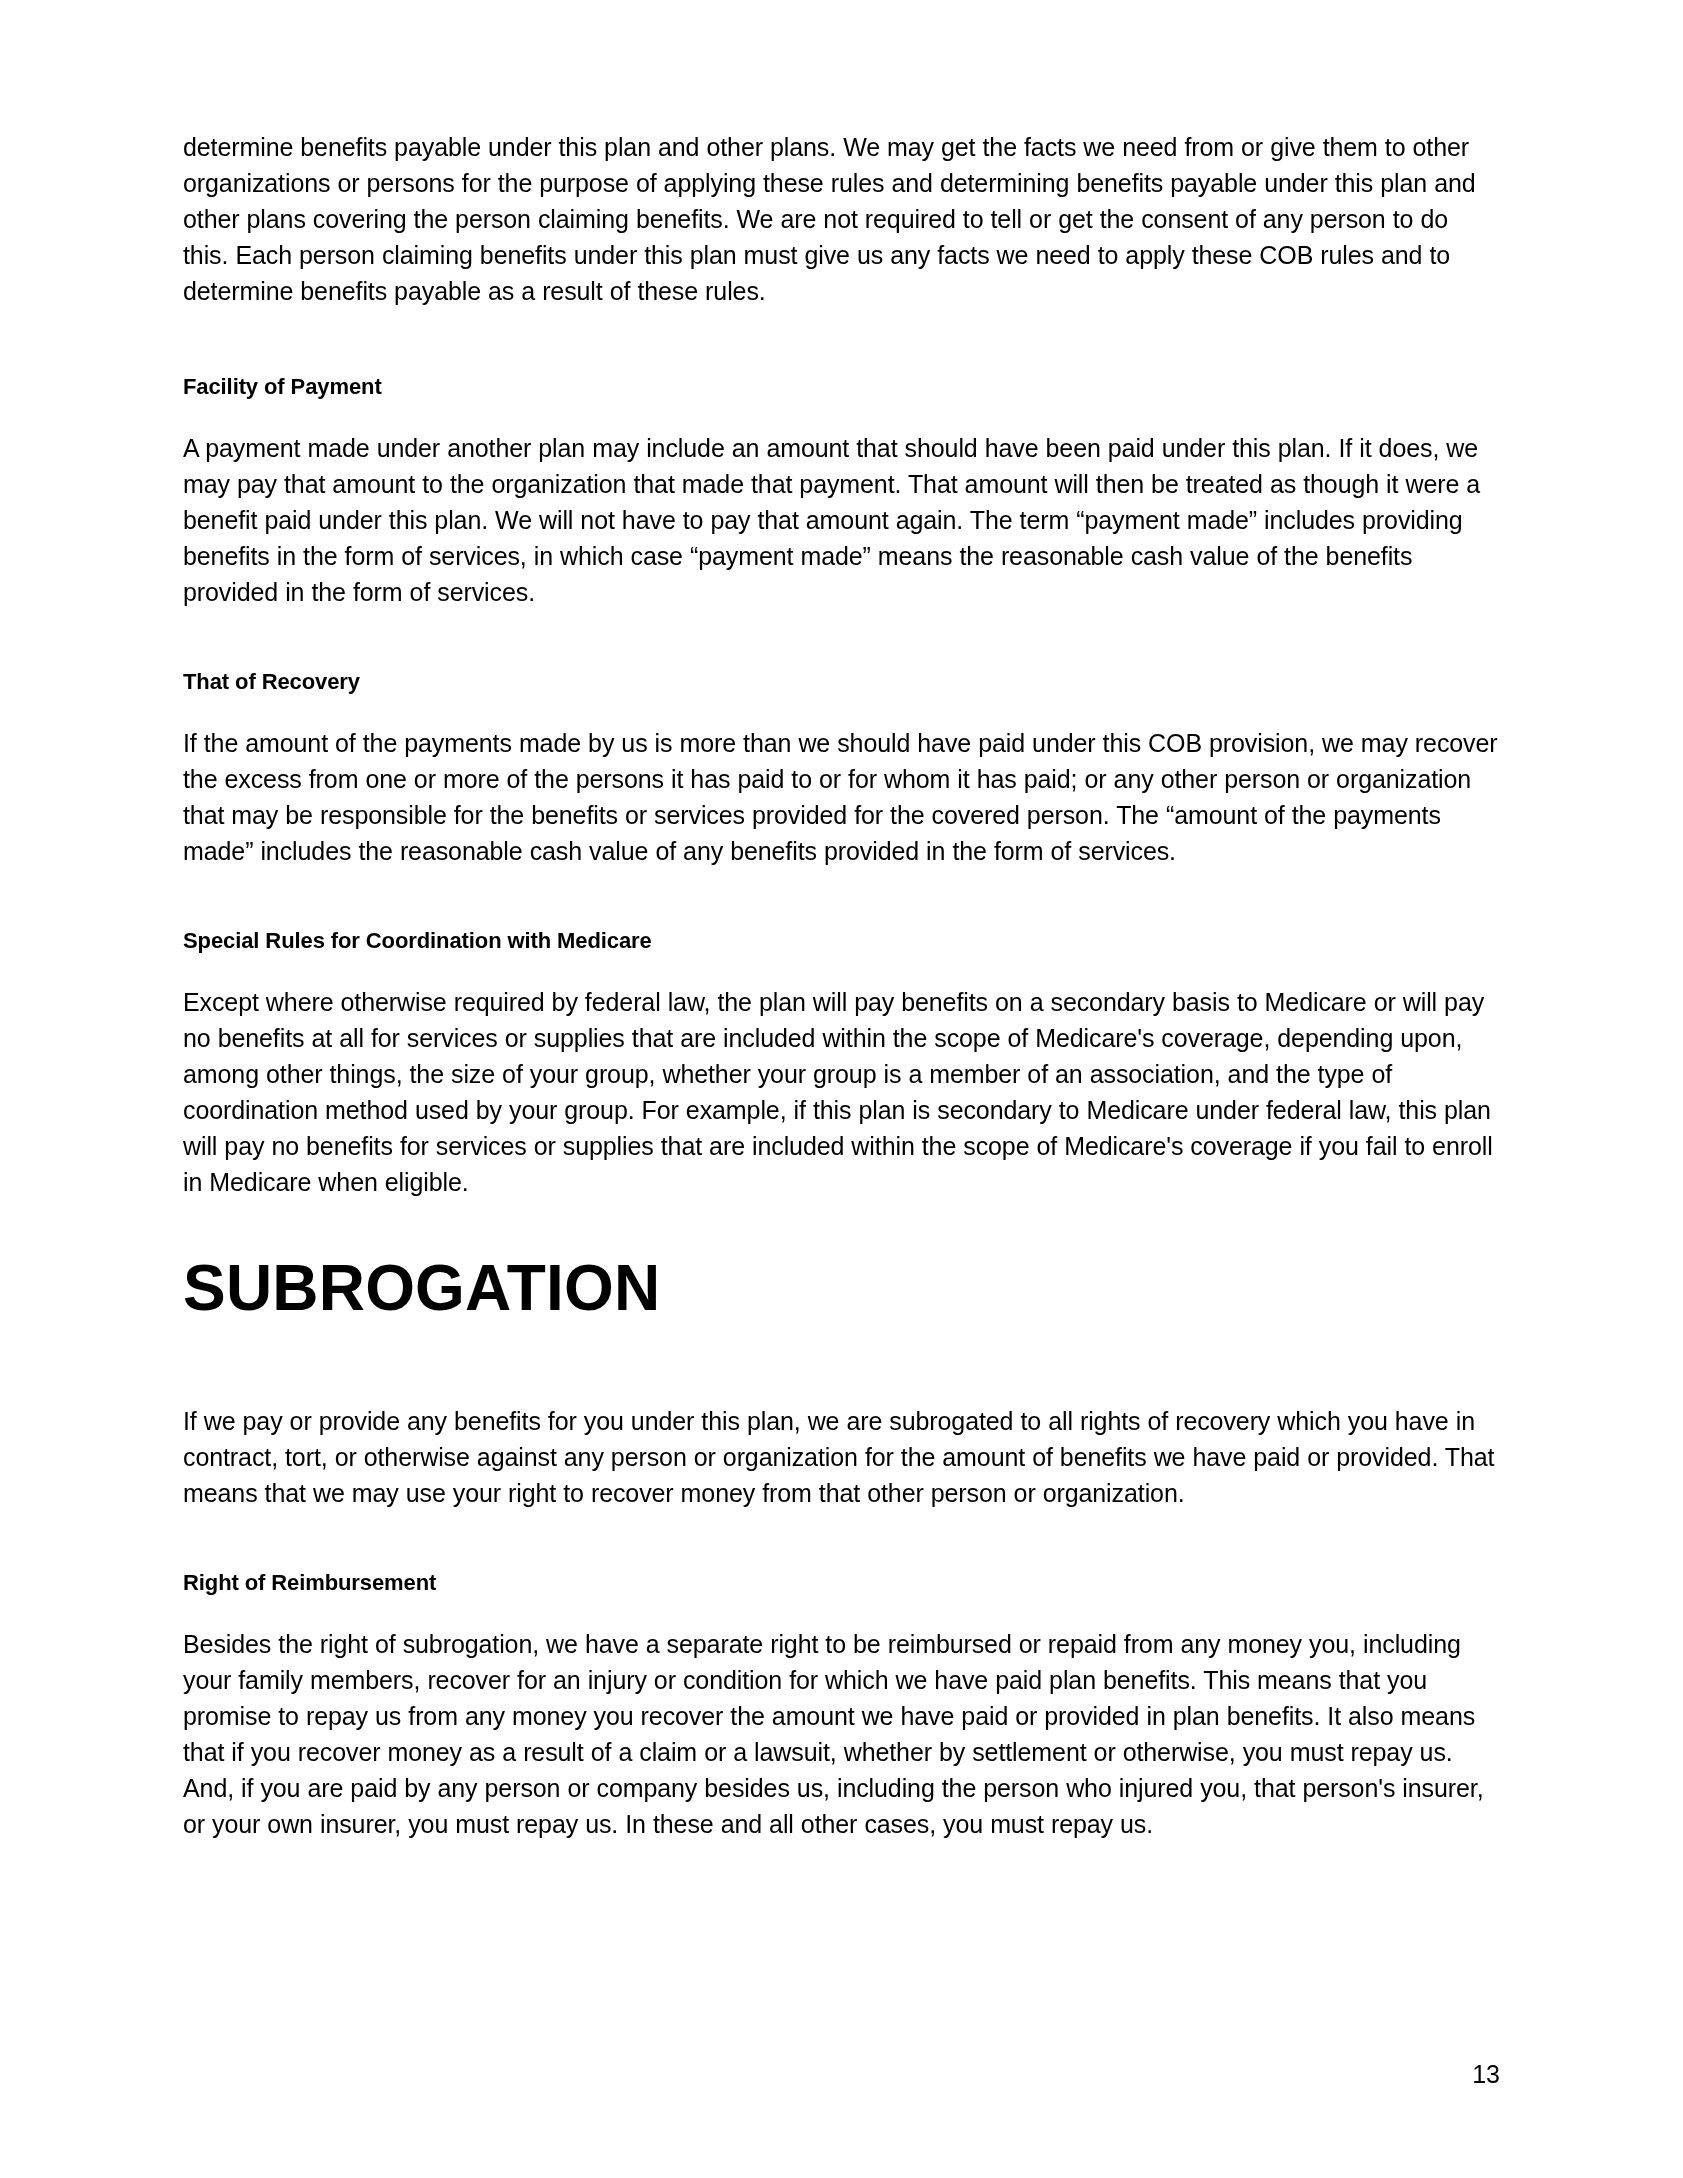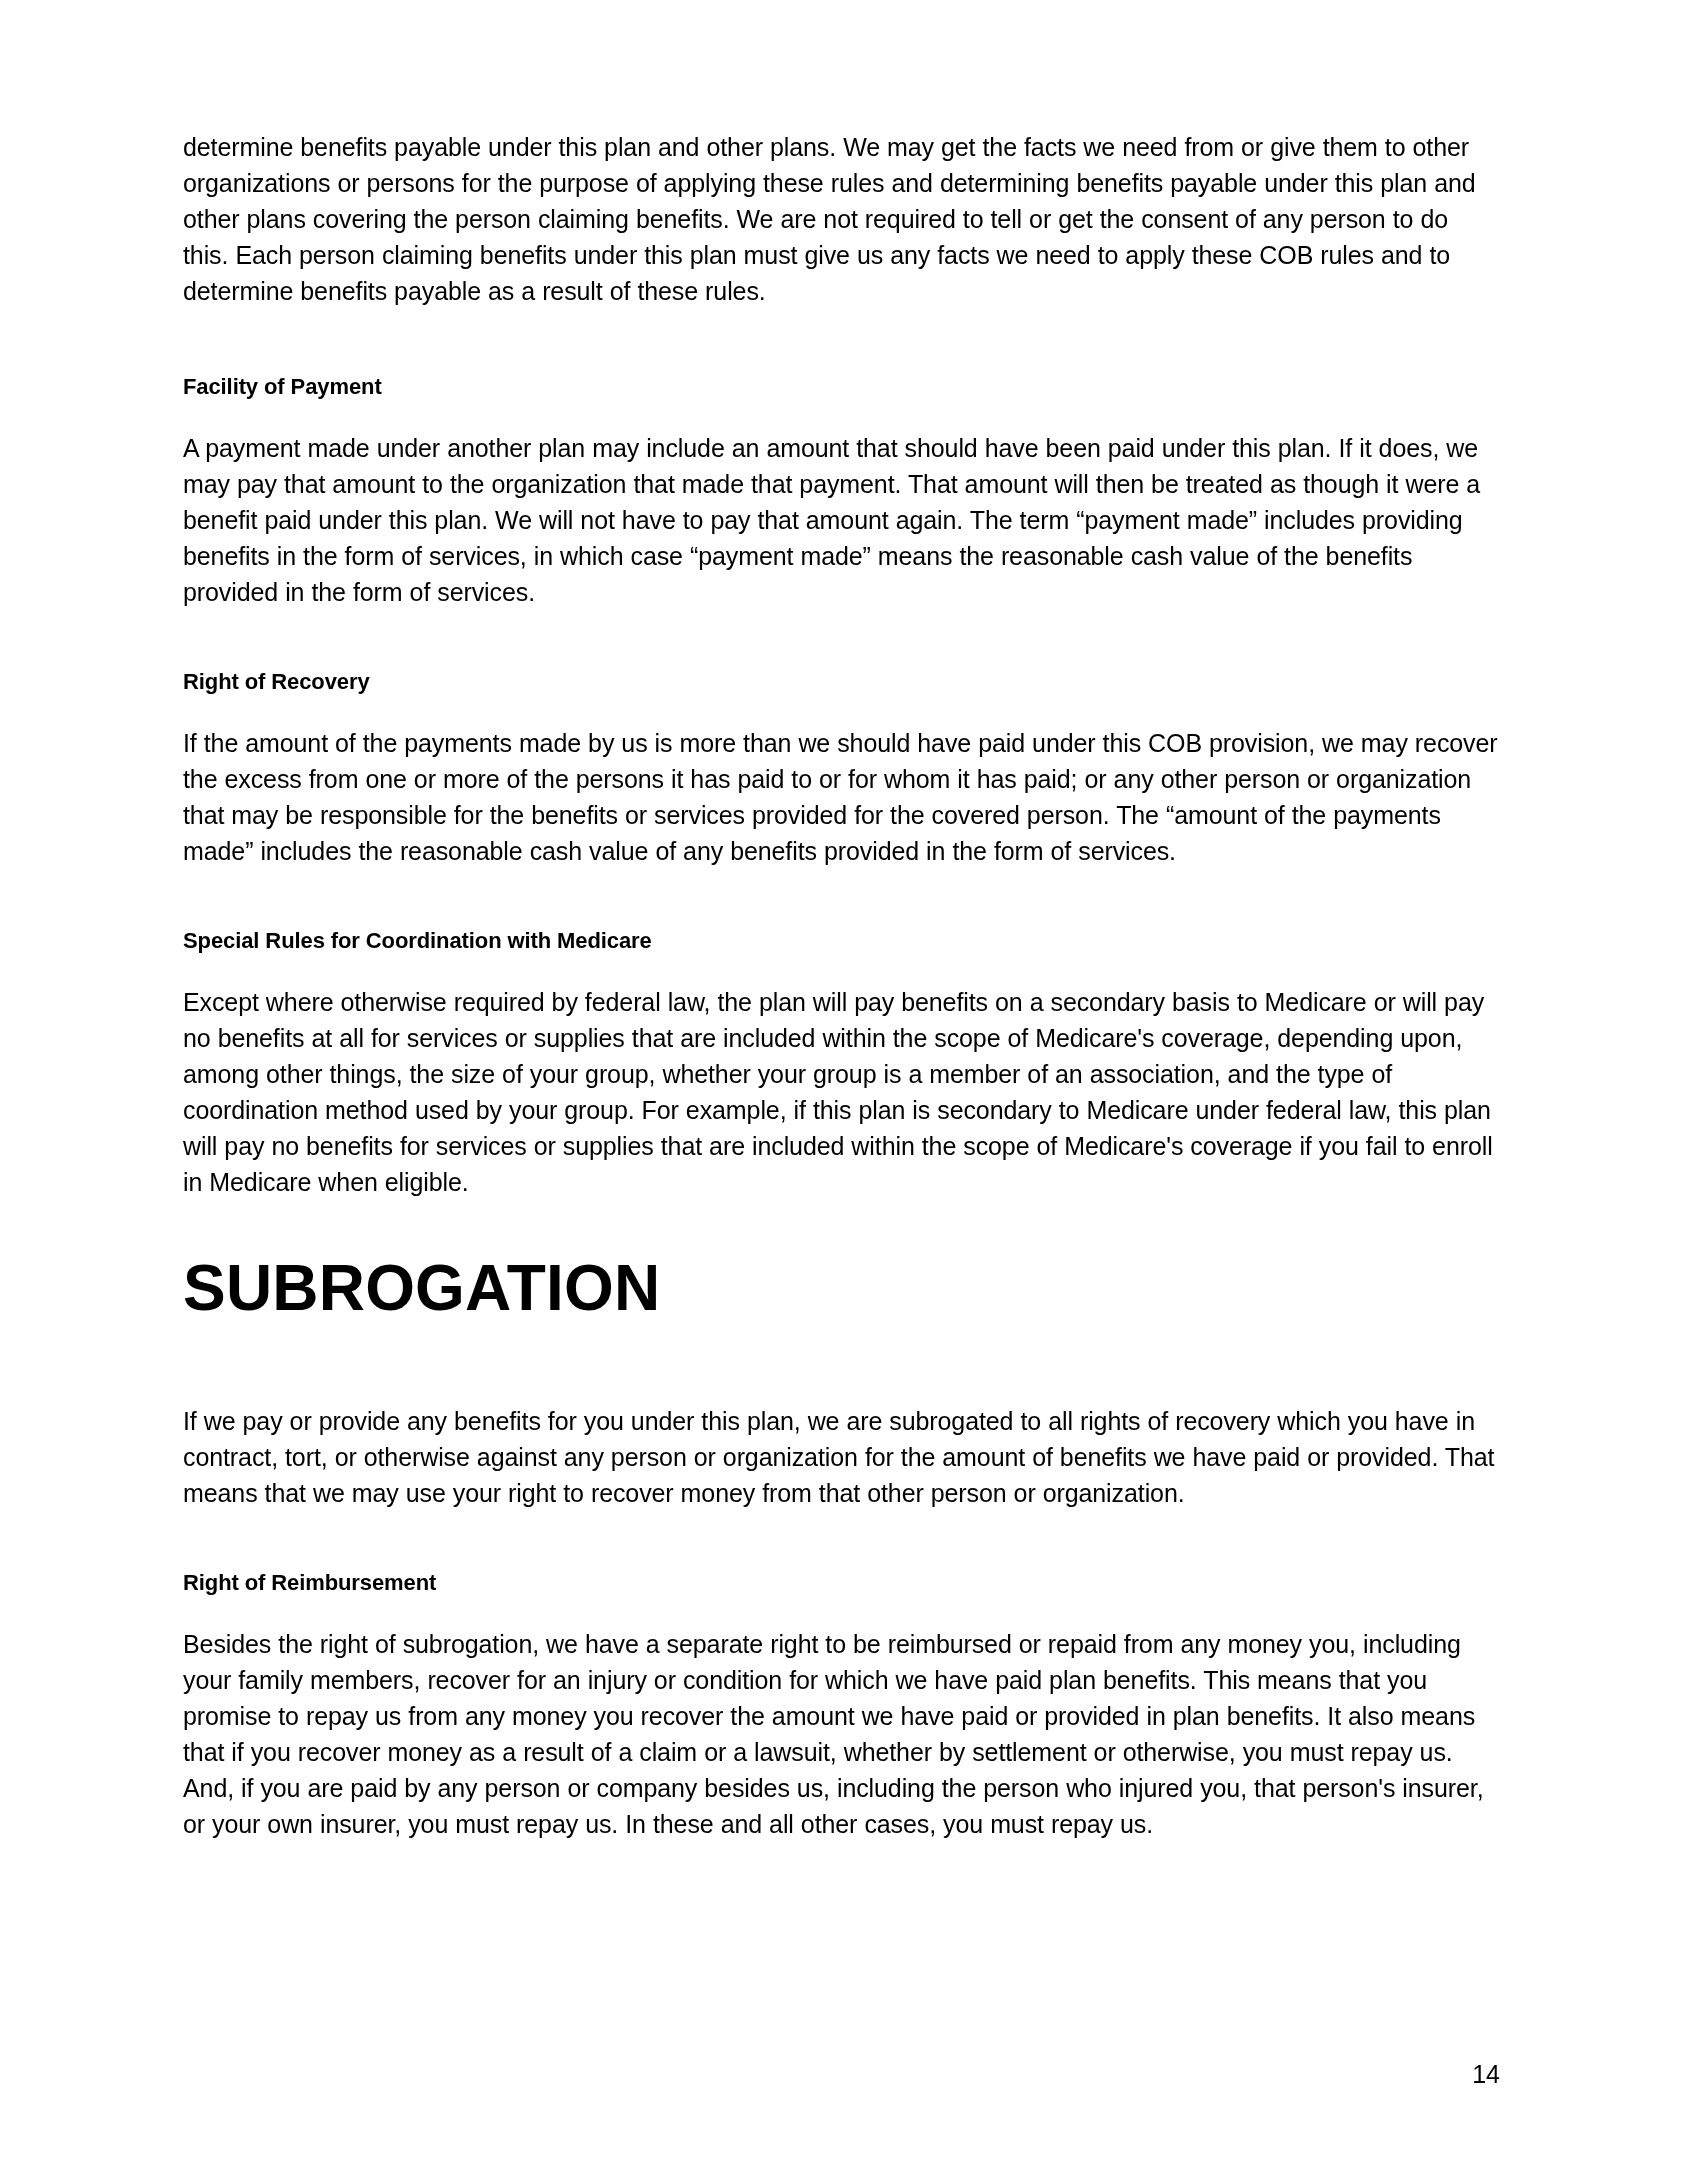--- a/index.html
+++ b/index.html
@@ -85,21 +85,21 @@
     <p class="body-text">determine benefits payable under this plan and other plans.   We may get the facts we need from or give them to other organizations or persons for the purpose of applying these rules and determining benefits payable under this plan and other plans covering the person claiming benefits.   We are not required to tell or get the consent of any person to do this.   Each person claiming benefits under this plan must give us any facts we need to apply these COB rules and to determine benefits payable as a result of these rules.</p>
 
     <div class="gap-after-intro"></div>
 
     <h2 class="section-heading">Facility of Payment</h2>
     <div class="gap-head-body"></div>
     <p class="body-text">A payment made under another plan may include an amount that should have been paid under this plan.  If it does, we may pay that amount to the organization that made that payment.   That amount will then be treated as though it were a benefit paid under this plan.   We will not have to pay that amount again.   The term “payment made” includes providing benefits in the form of services, in which case “payment made” means the reasonable cash value of the benefits provided in the form of services.</p>
 
     <div class="gap-sec"></div>
 
-    <h2 class="section-heading">Right of Recovery</h2>
+    <h2 class="section-heading">That of Recovery</h2>
     <div class="gap-head-body"></div>
     <p class="body-text">If the amount of the payments made by us is more than we should have paid under this COB provision, we may recover the excess from one or more of the persons it has paid to or for whom it has paid; or any other person or organization that may be responsible for the benefits or services provided for the covered person.   The “amount of the payments made” includes the reasonable cash value of any benefits provided in the form of services.</p>
 
     <div class="gap-sec"></div>
 
     <h2 class="section-heading">Special Rules for Coordination with Medicare</h2>
     <div class="gap-head-body"></div>
     <p class="body-text">Except where otherwise required by federal law, the plan will pay benefits on a secondary basis to Medicare or will pay no benefits at all for services or supplies that are included within the scope of Medicare's coverage, depending upon, among other things, the size of your group, whether your group is a member of an association, and the type of coordination method used by your group. For example, if this plan is secondary to Medicare under federal law, this plan will pay no benefits for services or supplies that are included within the scope of Medicare's coverage if you fail to enroll in Medicare when eligible.</p>
 
     <div class="gap-big-title-top"></div>
@@ -115,15 +115,15 @@
 
     <h2 class="section-heading">Right of Reimbursement</h2>
     <div class="gap-head-body"></div>
     <p class="body-text">Besides the right of subrogation, we have a separate right to be reimbursed or repaid from any money you, including your family members, recover for an injury or condition for which we have paid plan benefits.   This means that you promise to repay us from any money you recover the amount we have paid or provided in plan benefits.   It also means that if you recover money as a result of a claim or a lawsuit, whether by settlement or otherwise, you must repay us.   And, if you are paid by any person or company besides us, including the person who injured you, that person's insurer, or your own insurer, you must repay us.   In these and all other cases, you must repay us.</p>
 
     <div class="gap-para"></div>
 
 
   </div>
 
-  <div class="page-number">14</div>
+  <div class="page-number">13</div>
 </div>
 
 
 </body></html>

